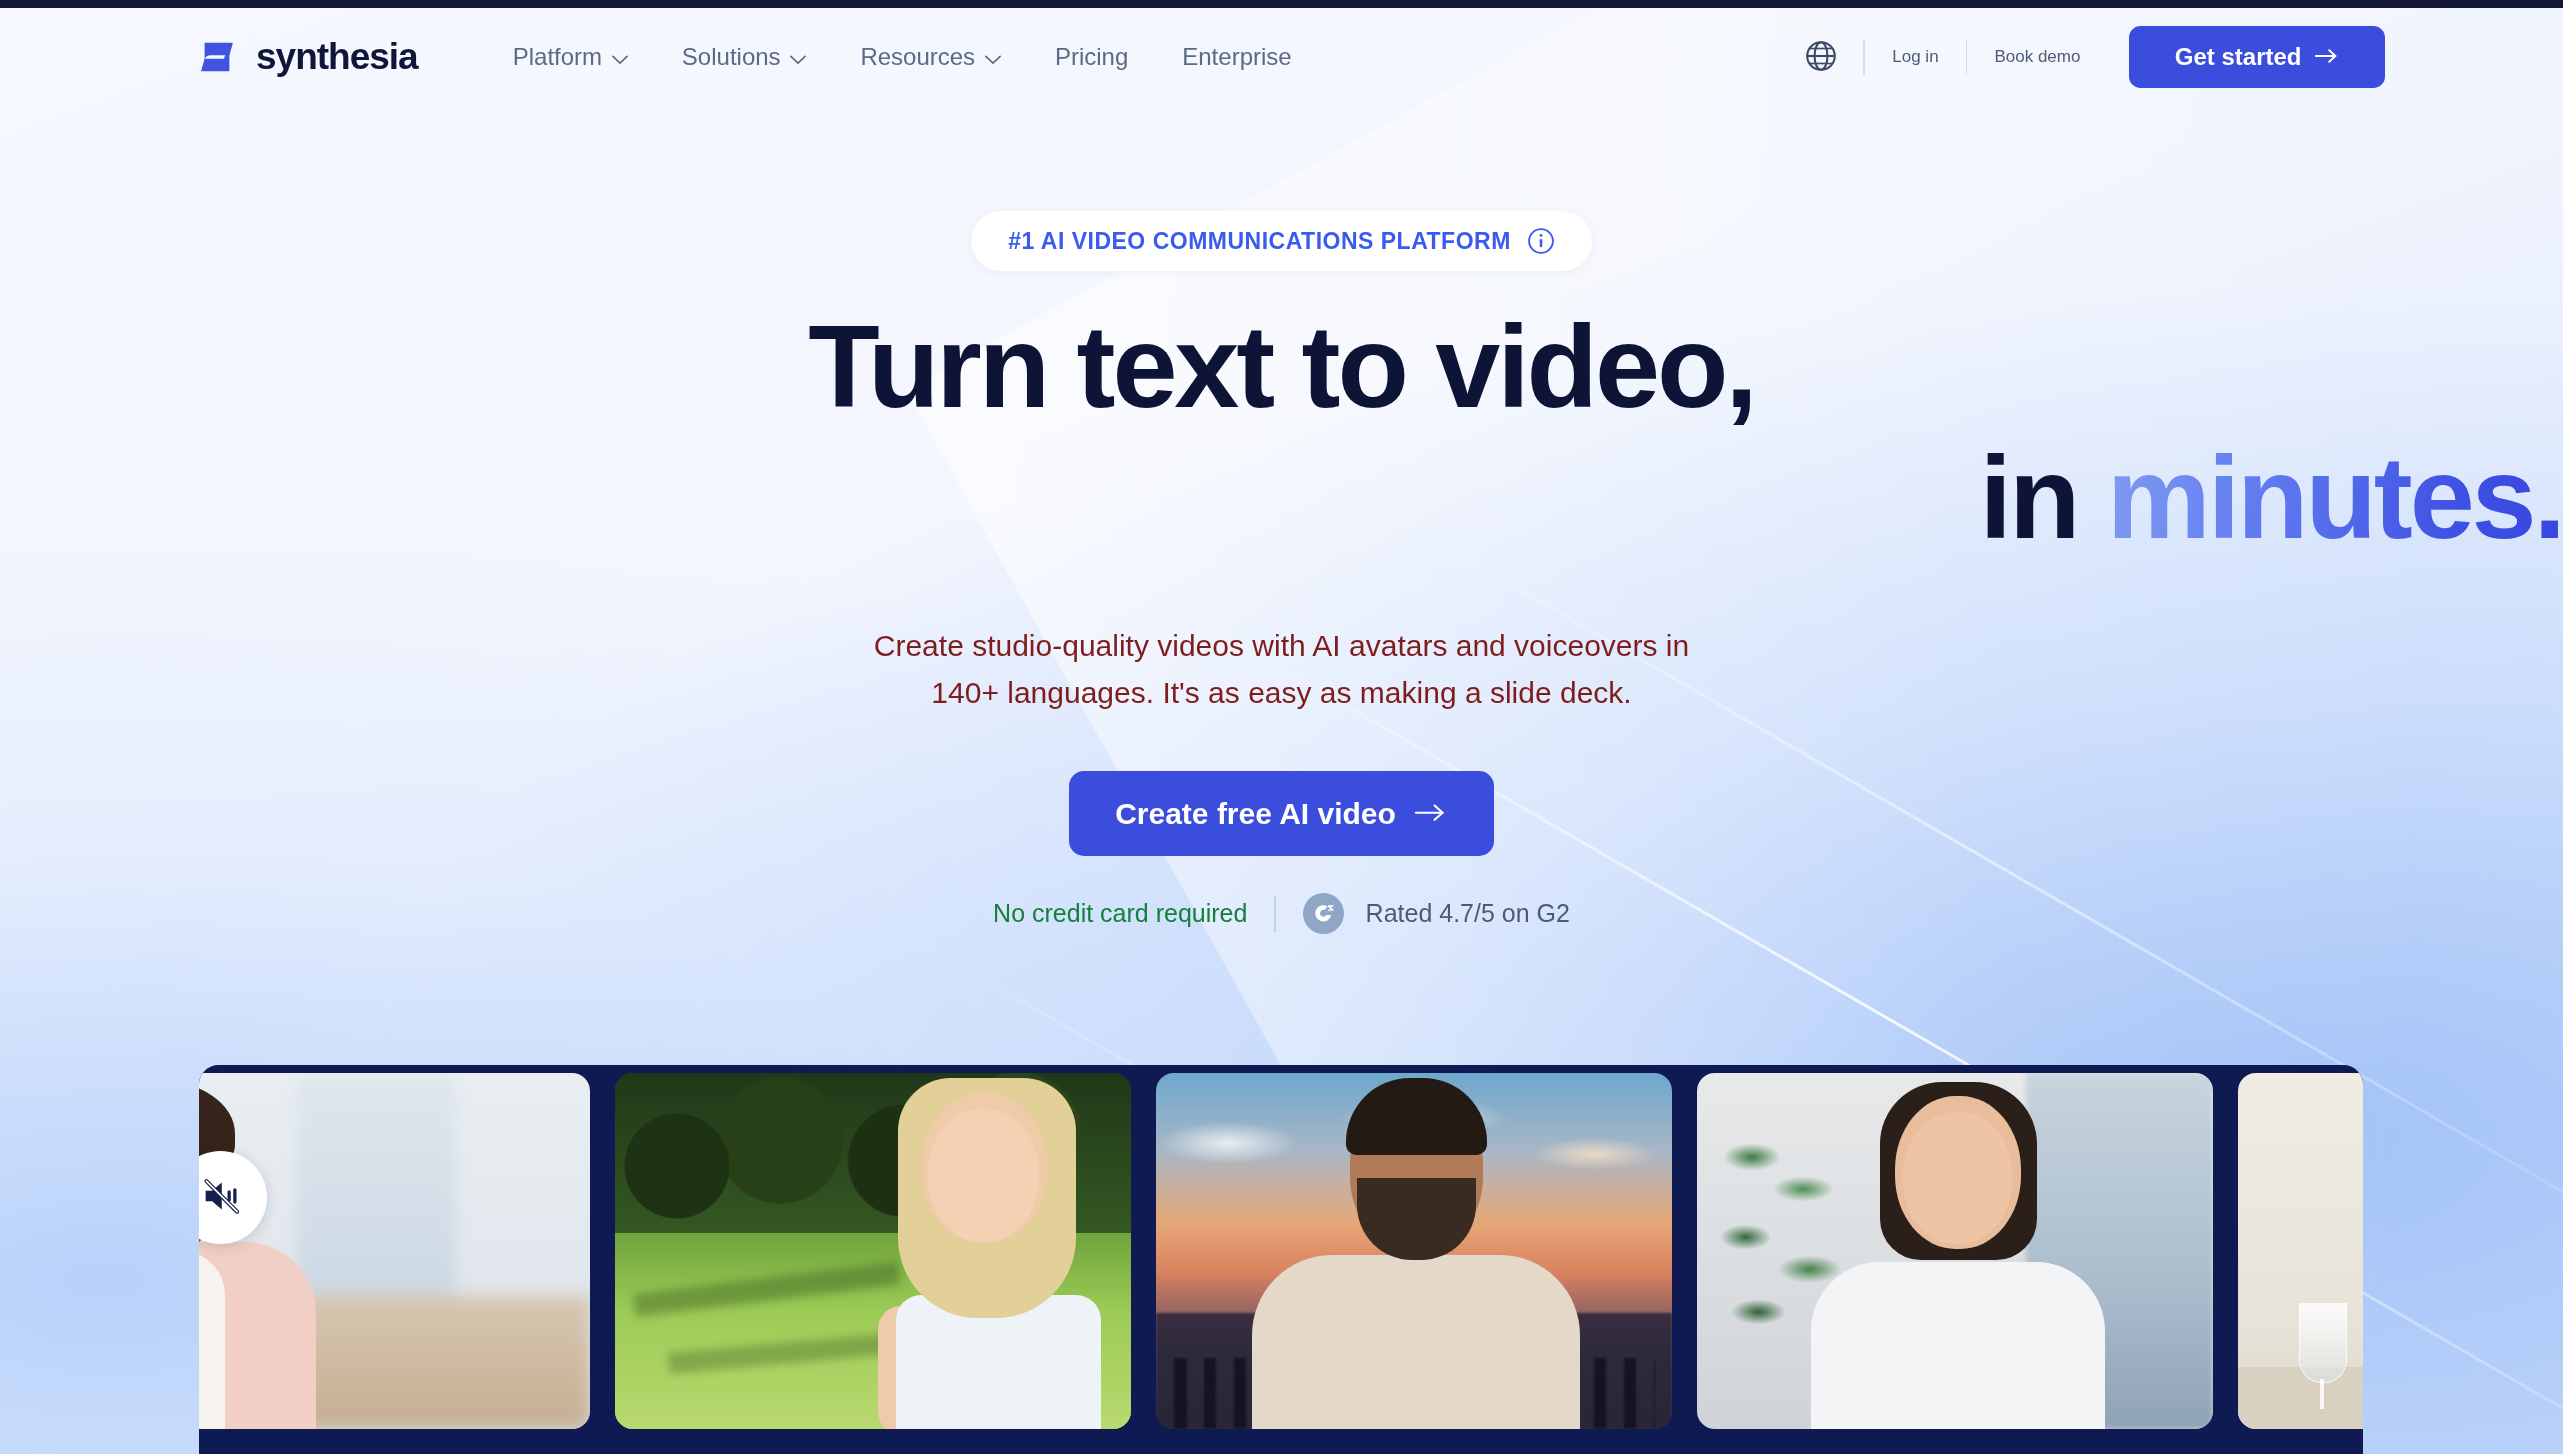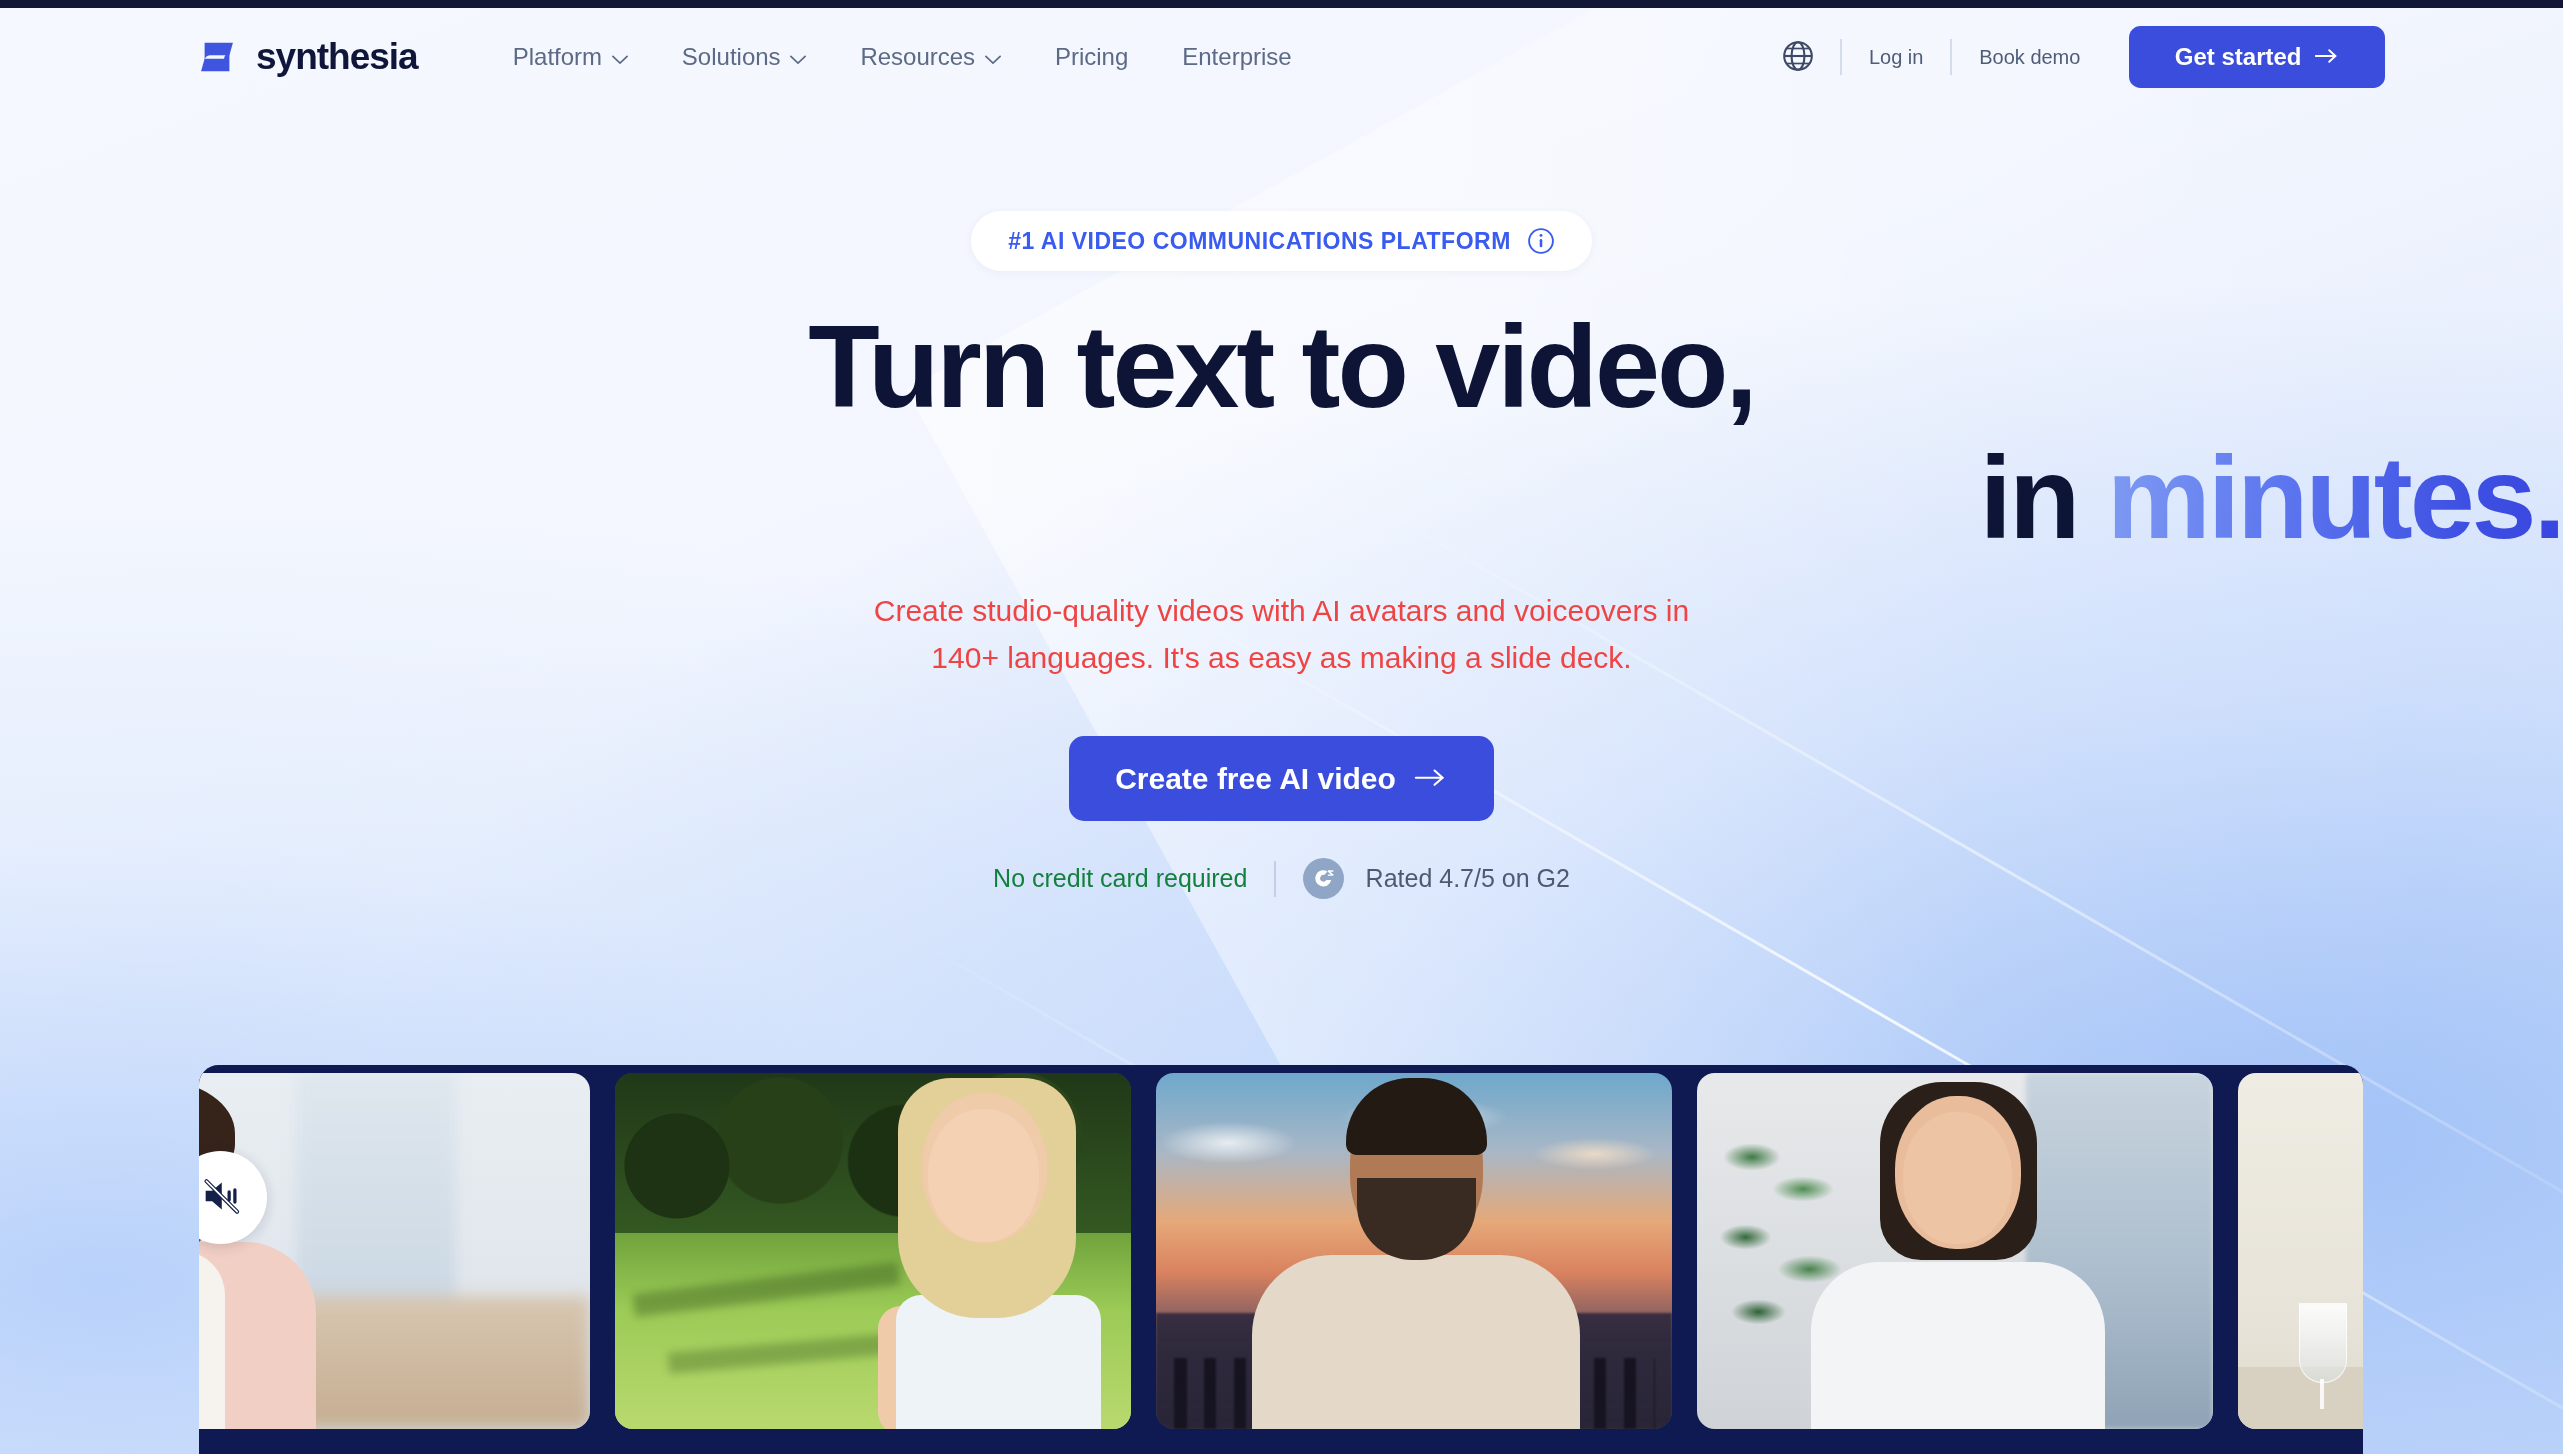--- a/index.html
+++ b/index.html
@@ -115,21 +115,21 @@
     display: flex; align-items: center; justify-content: center;
     cursor: pointer;
     margin-right: 23px;
   }
   .nav-divider {
     width: 1.8px;
     height: 36px;
     background: #d3dcec;
   }
   .nav-plain {
-    font-size: 20px;
+    font-size: 17px;
     color: #4f5c78;
     padding: 0 27px;
     cursor: pointer;
     white-space: nowrap;
   }
   .btn-primary-sm {
     margin-left: 21.4px;
     background: #3a4ddc;
     color: #ffffff;
     font-size: 24px;
@@ -183,25 +183,25 @@
   .headline .line2 { display: block; margin-top: 14.2px; text-align: right; }
   .grad-word {
     background: linear-gradient(95deg, #7f9bf2 0%, #5d77ef 38%, #3e50e2 78%, #3846df 100%);
     -webkit-background-clip: text;
     background-clip: text;
     color: transparent;
     -webkit-text-fill-color: transparent;
   }
 
   .subhead {
-    margin: 32px auto 0;
+    margin: 67px auto 0;
     width: 1050px;
     font-size: 30px;
     line-height: 1.55;
-    color: #ef4444;
+    color: #7f1d1d;
   }
 
   .cta-wrap { margin-top: 55px; }
   .btn-cta {
     display: inline-flex;
     align-items: center;
     gap: 18px;
     background: #3a4ddc;
     color: #ffffff;
     font-size: 30px;

